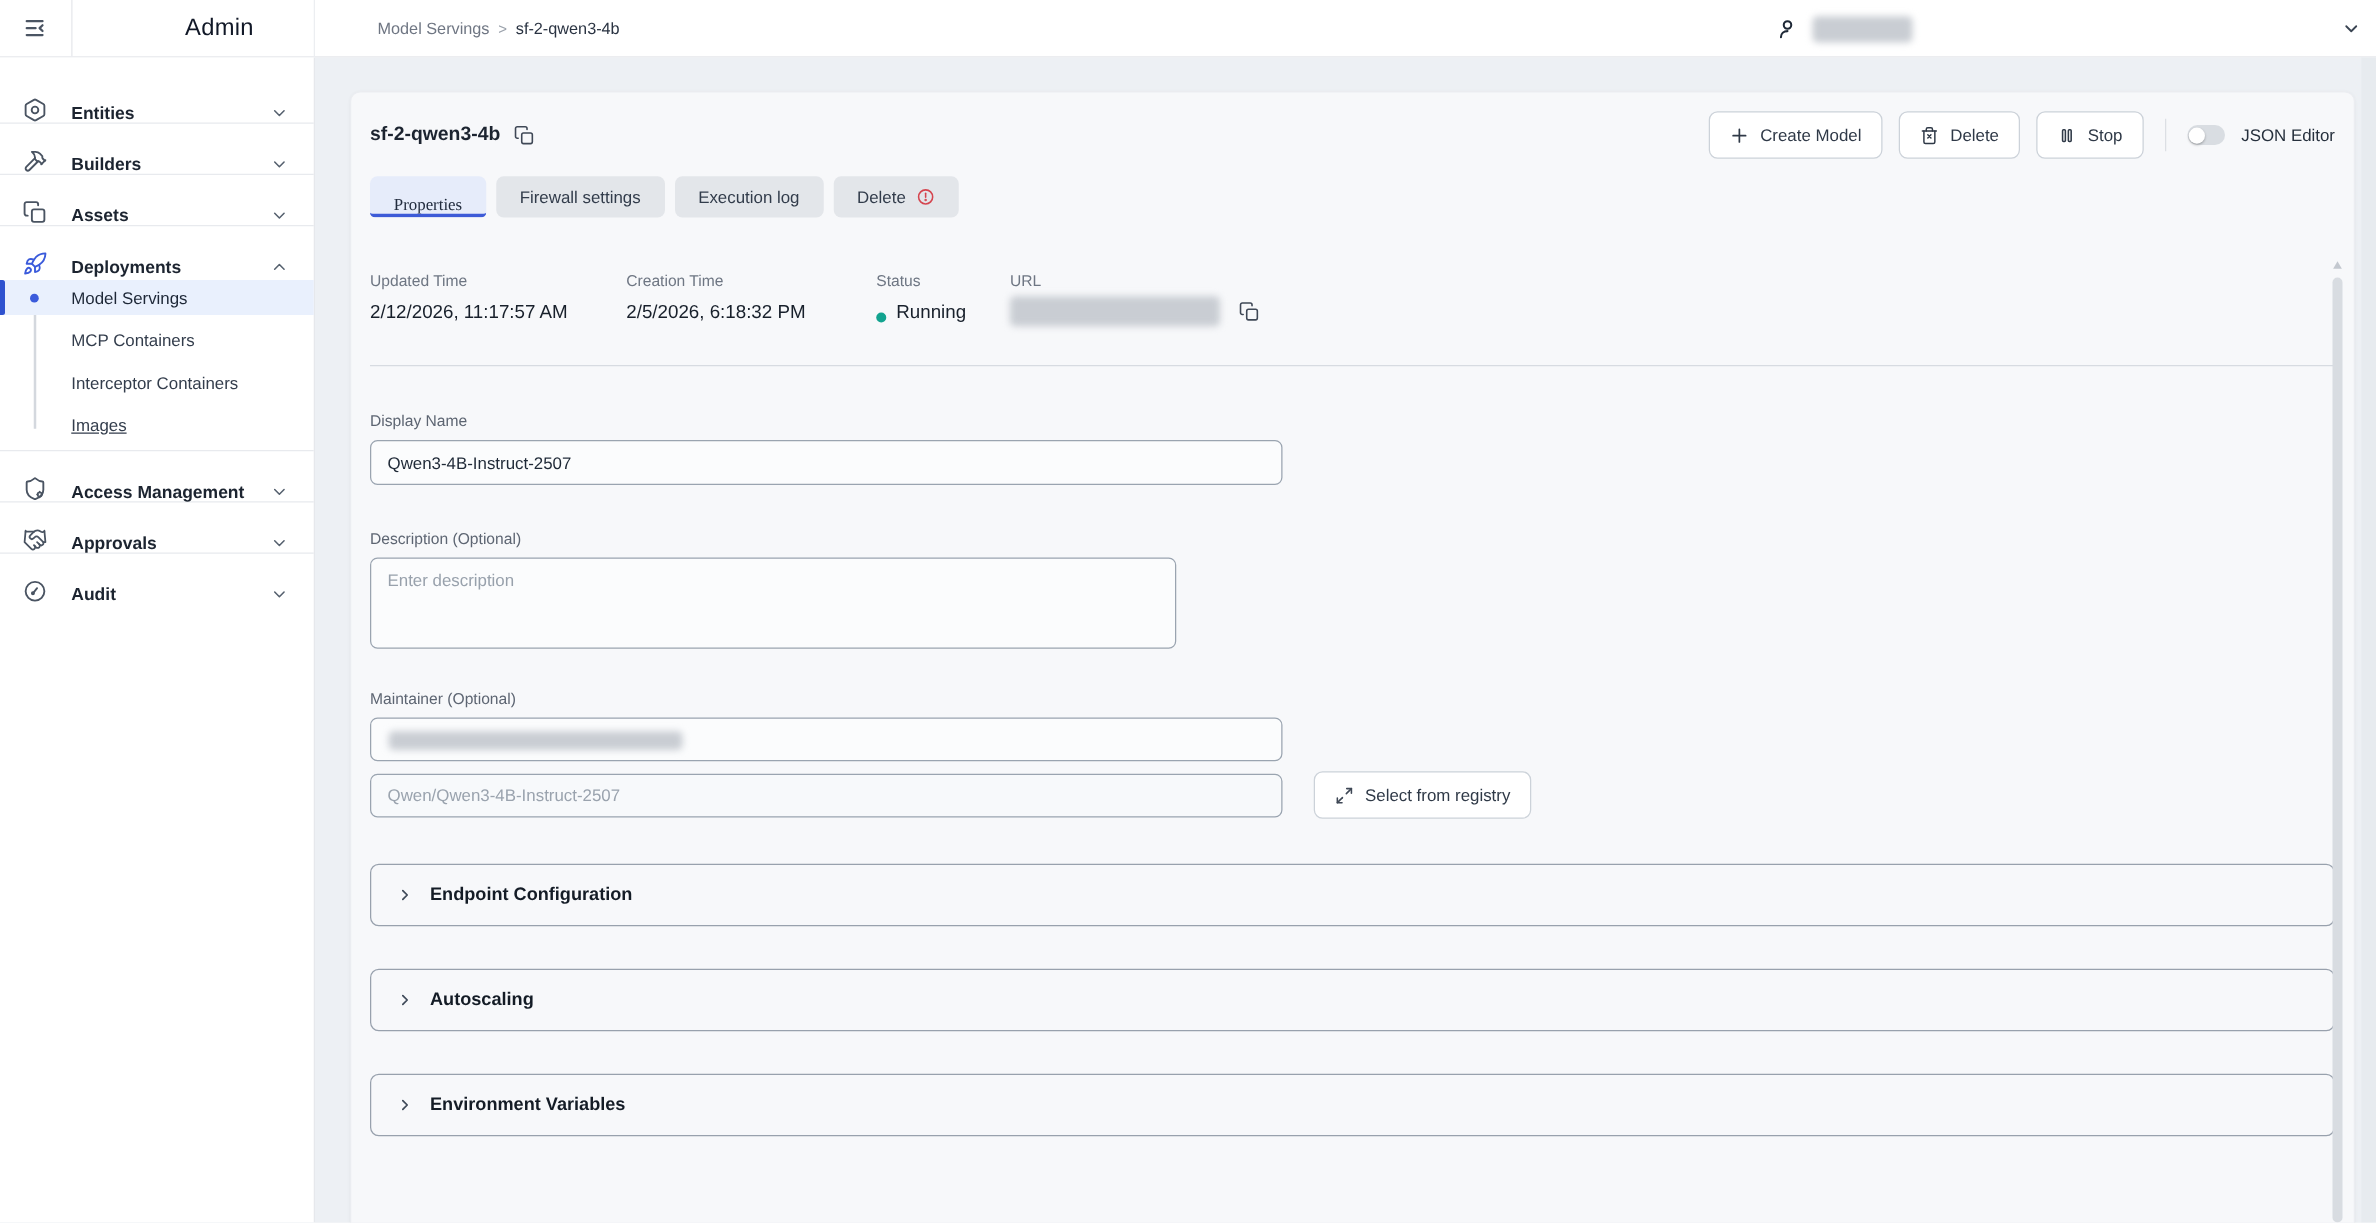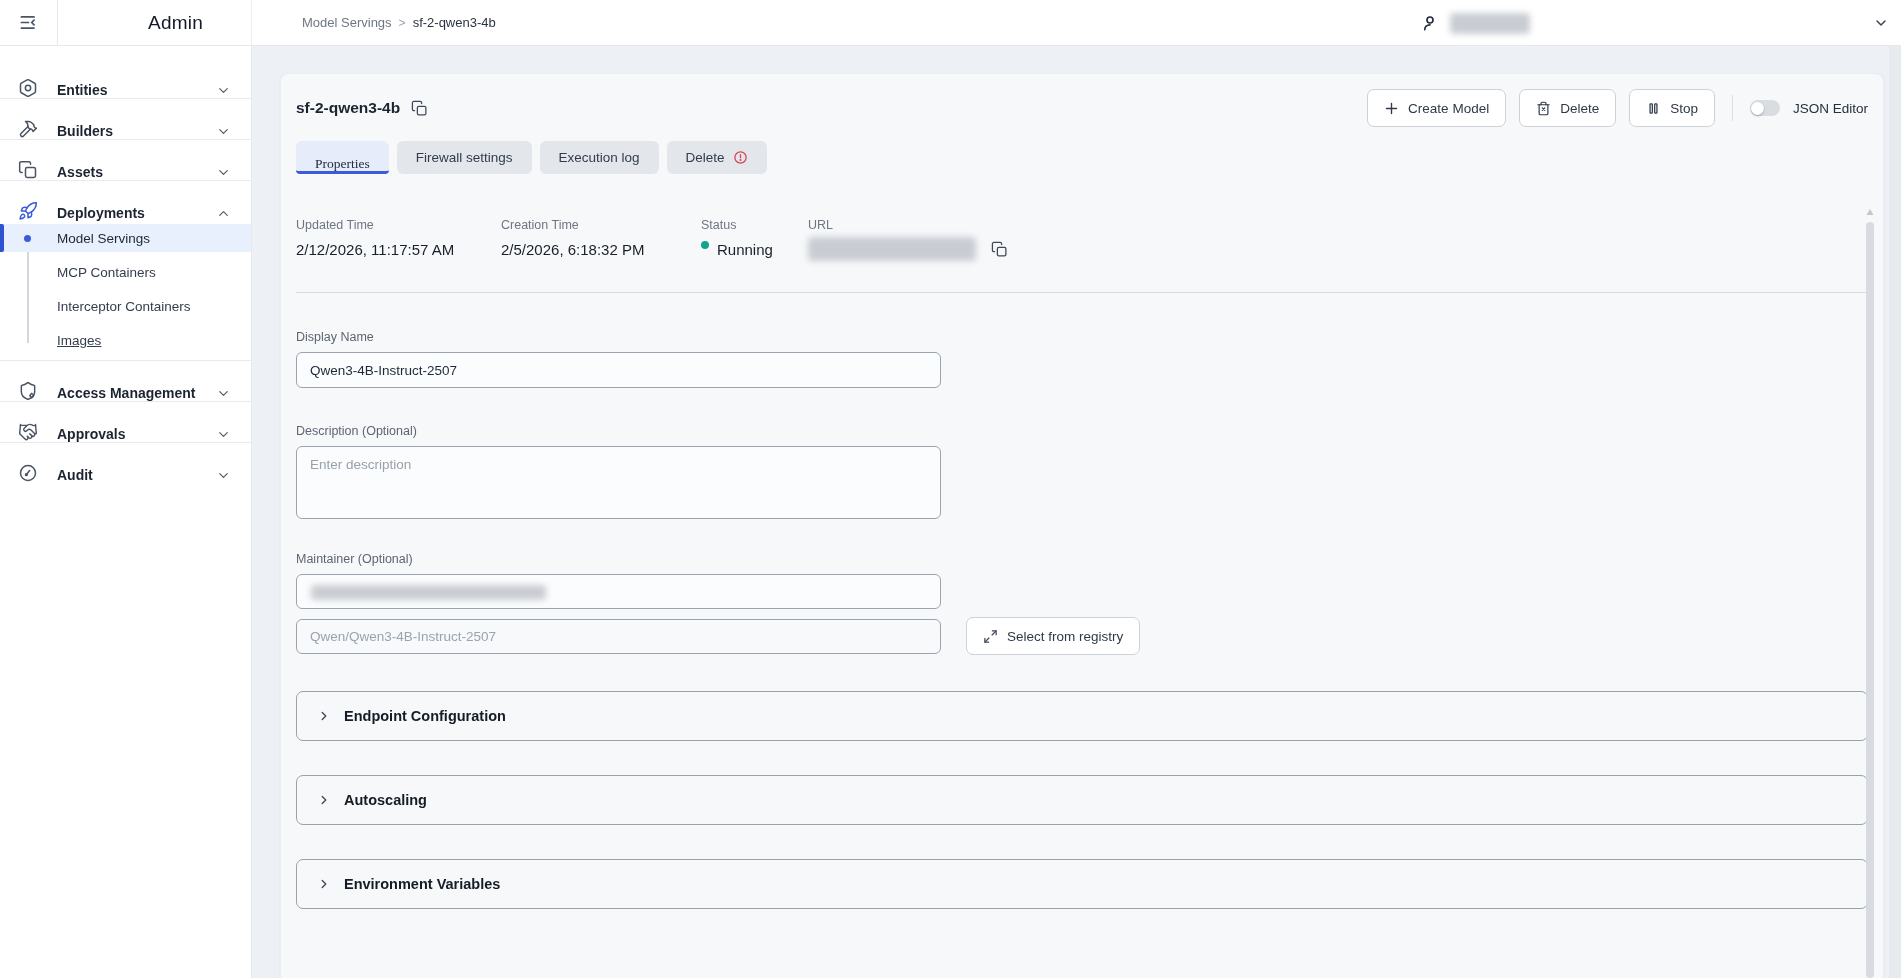--- a/index.html
+++ b/index.html
@@ -59,31 +59,31 @@
   .tabs { margin-top:13px; display:flex; gap:8px; }
   .tab { height:33px; padding:0 19px; display:flex; align-items:center; gap:8px; background:#e3e6ea; border:none; border-radius:6px; font-size:13.5px; color:#323c4b; cursor:pointer; font-family:inherit; }
   .tab.active { background:#e6ecfa; color:#222c3e; border-bottom:3px solid #3d5bd7; border-radius:6px 6px 4px 4px; padding-top:16px;font-family:Liberation Serif, serif; }
   .tab .alert-ic { color:#d5454f; }
 
   
   .meta { margin-top:44px; display:flex; }
   .m-col1 { width:205px; } .m-col2 { width:200px; } .m-col3 { width:107px; }
   .m-lbl { font-size:12.5px; color:#6e7683; }
   .m-val { margin-top:9px; font-size:15px; color:#18202b; }
-  .status-line { display:flex; align-items:flex-start; gap:8px; }
+  .status-line { display:flex; align-items:flex-end; gap:8px; }
   .status-dot { width:8px; height:8px; border-radius:50%; background:#12a38f; }
   .url-line { display:flex; align-items:center; gap:15px; margin-top:5px; }
   .url-blur { width:168px; height:24px; }
   .icon-btn { background:none; border:none; padding:0; cursor:pointer; color:#3f4856; }
 
   .hr { margin-top:31px; height:1px; background:#d7dbe1; }
 
   
   .f-lbl { font-size:12.5px; color:#5d6572; }
-  .inp { display:block; width:645px; height:36px; background:#fbfcfd; border:1px solid #9aa4b0; border-radius:6px; padding:0 13px; font-size:13.5px; color:#1f2937; font-family:inherit; }
+  .inp { display:block; width:730px; height:36px; background:#fbfcfd; border:1px solid #9aa4b0; border-radius:6px; padding:0 13px; font-size:13.5px; color:#1f2937; font-family:inherit; }
   .inp::placeholder, .ta::placeholder { color:#98a1ac; }
   .ta { display:block; width:645px; height:73px; background:#fbfcfd; border:1px solid #9aa4b0; border-radius:6px; padding:10px 13px; font-size:13.5px; color:#1f2937; resize:none; font-family:inherit; }
   .inp.ghost { color:#9aa3ae; background:#f7f9fb; }
   .maint-wrap { position:relative; }
   .maint-blur { position:absolute; left:14px; top:10px; width:235px; height:15px; }
   .lbl-dn { margin-top:37px; } .inp-dn { margin-top:8px; }
   .lbl-desc { margin-top:36px; } .ta-desc { margin-top:8px; }
   .lbl-maint { margin-top:33px; } .inp-maint { margin-top:8px; height:35px; }
   .lbl-hf { margin-top:39px; }
   .hf-row { margin-top:8px; display:flex; align-items:center; gap:25px; }

